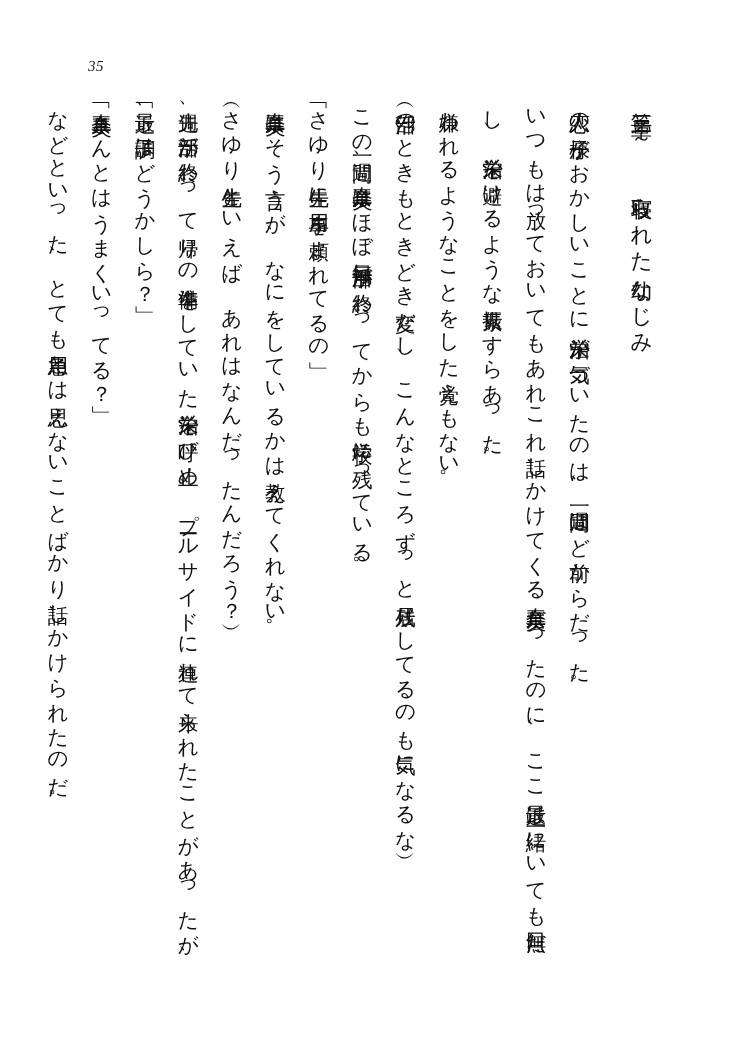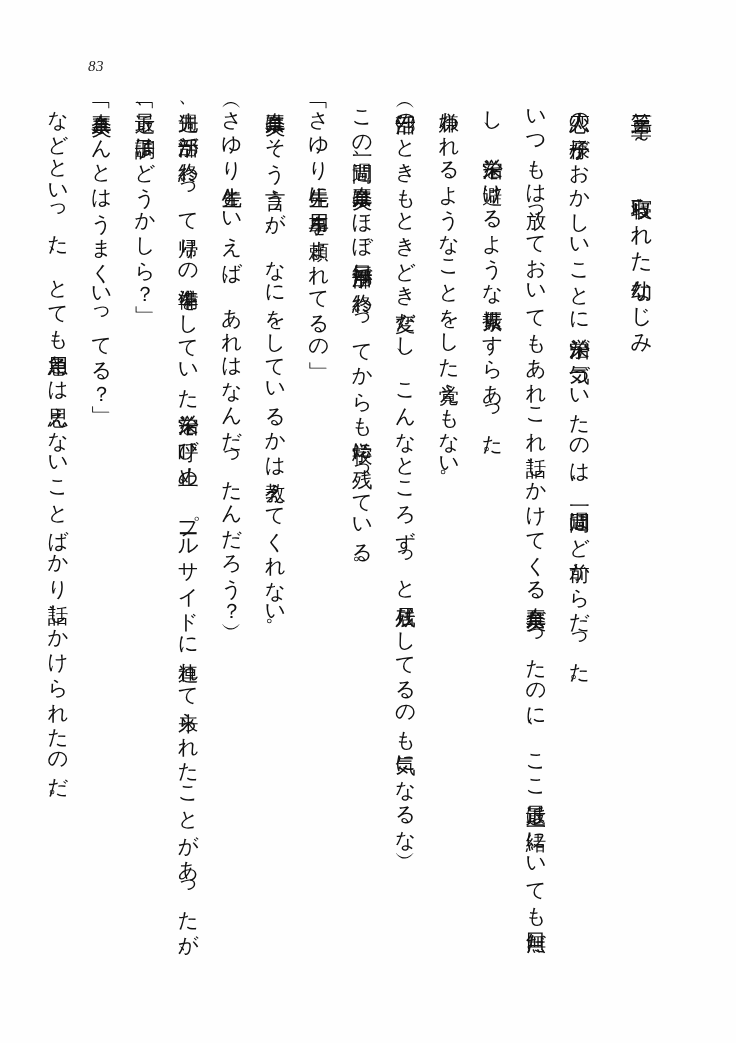--- a/index.html
+++ b/index.html
@@ -74,21 +74,21 @@
     display: block;
     height: 100%;
     width: 18px;
   }
 </style>
 </head>
 <body>
 
 <div id="page">
 
-  <div id="page-number">83</div>
+  <div id="page-number">35</div>
 
   <div id="text-block">
 
     <h1 class="chapter-title">第三章 ～ 寝取られた幼なじみ</h1>
 
     <span class="gap"></span>
 
     <p>恋人の様子がおかしいことに栄治が気づいたのは、一週間ほど前からだった。</p>
     <p>いつもは放っておいてもあれこれ話しかけてくる真奈美だったのに、ここ最近は一緒にいても無口だし、栄治を避けるような素振りすらあった。</p>
     <p>嫌われるようなことをした覚えもない。</p>

